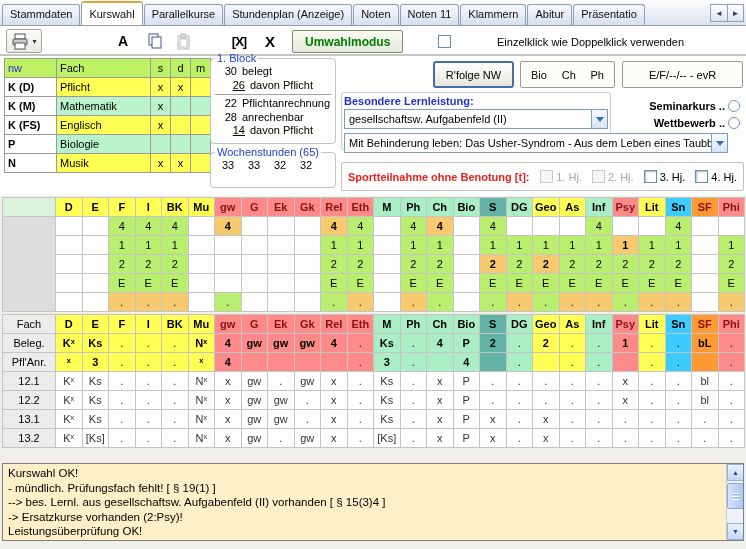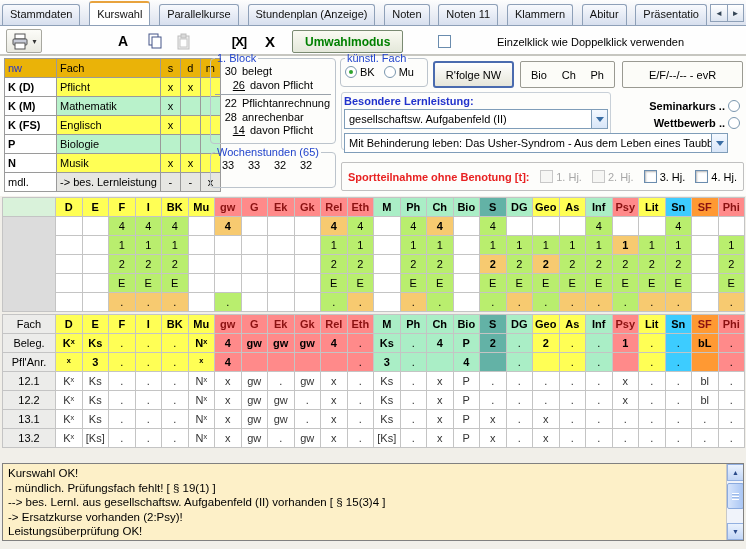--- a/index.html
+++ b/index.html
@@ -4,21 +4,21 @@
 <style>
   html,body{margin:0;padding:0;background:#d8d8d0;}
   *{box-sizing:border-box;}
   .app{position:relative;width:746px;height:549px;background:#f1efe9;overflow:hidden;
        font-family:"Liberation Sans",sans-serif;font-size:11px;color:#000;}
 
   
   .tabbar{position:absolute;left:0;top:0;width:746px;height:26px;
           background:linear-gradient(#fdfdfd,#dde3ef);border-bottom:1px solid #8ea0b8;
           display:flex;align-items:flex-end;padding-left:2px;}
-  #tabs{display:flex;align-items:flex-end;height:26px;overflow:hidden;flex:1;justify-content:space-between;}
+  #tabs{display:flex;align-items:flex-end;height:26px;overflow:hidden;flex:1;}
   .tab{height:21px;line-height:19px;padding:0 7px;margin-right:1px;white-space:nowrap;
        border:1px solid #8ea0b8;border-bottom:none;border-radius:3px 3px 0 0;
        background:linear-gradient(#f7f9fd,#d7dfee);color:#111;}
   .tab.active{background:#fff;height:25px;line-height:22px;margin-bottom:-1px;z-index:2;
        border-top:2px solid #e8a33d;}
   .tabscroll{display:flex;margin:0 2px 3px 2px;}
   .tsbtn{width:17px;height:18px;border:1px solid #8ea0b8;background:linear-gradient(#fff,#dce4f0);
        font-size:8px;text-align:center;line-height:17px;color:#345;}
   .tsbtn:first-child{border-right:none;}
 
@@ -40,21 +40,21 @@
   .tb-cbx{left:438px;top:9px;}
   .tb-cbx-label{position:absolute;left:458px;top:10px;padding-left:39px;}
 
   
   .panel{position:absolute;left:0;top:56px;width:746px;height:140px;background:#fdfdfb;}
 
   
   #subject-table{position:absolute;left:4px;top:2px;border-collapse:collapse;table-layout:fixed;}
   #subject-table td{border:1px solid #9a9a9a;height:19px;padding:0 3px;overflow:hidden;white-space:nowrap;}
   #subject-table td.c{text-align:center;padding:0;}
-  .sh{background:#eab308;}
+  .sh{background:#bef264;}
   .nwcell{font-weight:bold;background:#fff;}
   .nwhdr{color:#2233cc;}
 
   
   fieldset{border:1px solid #bcc4cc;border-radius:4px;margin:0;padding:1px 4px 2px 4px;position:absolute;}
   legend{color:#2244cc;padding:0 2px;font-size:11px;}
   .fs-block{left:210px;top:-4px;width:126px;height:92px;}
   .fs-ws{left:210px;top:90px;width:126px;height:42px;}
   .fs-kf{left:340px;top:-4px;width:88px;height:35px;}
   .blockline{display:flex;line-height:13.5px;}
@@ -221,27 +221,20 @@
             <td class="c" style="background: rgb(185, 242, 203);"></td>
             <td class="c" style="background: rgb(185, 242, 203);"></td>
             <td class="c" style="background: rgb(185, 242, 203);"></td>
           </tr>
           <tr>
             <td class="nwcell">N</td>
             <td style="background: rgb(255, 255, 85);">Musik</td>
             <td class="c" style="background: rgb(255, 255, 85);">x</td>
             <td class="c" style="background: rgb(255, 255, 85);">x</td>
             <td class="c" style="background: rgb(255, 255, 85);"></td>
-          </tr>
-          <tr>
-            <td class="nwcell" style="font-weight: normal;">mdl.</td>
-            <td style="background: rgb(230, 230, 226);">-&gt; bes. Lernleistung</td>
-            <td class="c" style="background: rgb(230, 230, 226);">-</td>
-            <td class="c" style="background: rgb(230, 230, 226);">-</td>
-            <td class="c" style="background: rgb(230, 230, 226);">x</td>
           </tr>
         </tbody>
       </table>
 
     <fieldset class="fs-block">
       <legend>1. Block</legend>
       <div id="block1-lines">
           <div class="blockline">
             <span class="num">30</span>
             <span>belegt</span>
@@ -264,29 +257,20 @@
             <span>davon Pflicht</span>
           </div>
         </div>
     </fieldset>
 
     <fieldset class="fs-ws">
       <legend>Wochenstunden (65)</legend>
       <div class="wsvals" id="ws-values"><span>33</span><span>33</span><span>32</span><span>32</span></div>
     </fieldset>
 
-    <fieldset class="fs-kf">
-      <legend>künstl. Fach</legend>
-      <div class="kfrow">
-        <span class="radio sel"></span>
-        <span>BK</span>
-        <span class="radio" style="margin-left:6px;"></span>
-        <span>Mu</span>
-      </div>
-    </fieldset>
 
     <div class="pushbtn btn-rfolge">R'folge NW</div>
 
     <div class="box-nw">
       <span>Bio</span>
       <span>Ch</span>
       <span>Ph</span>
     </div>
 
     <div class="pushbtn btn-evr">E/F/--/-- - evR</div>

